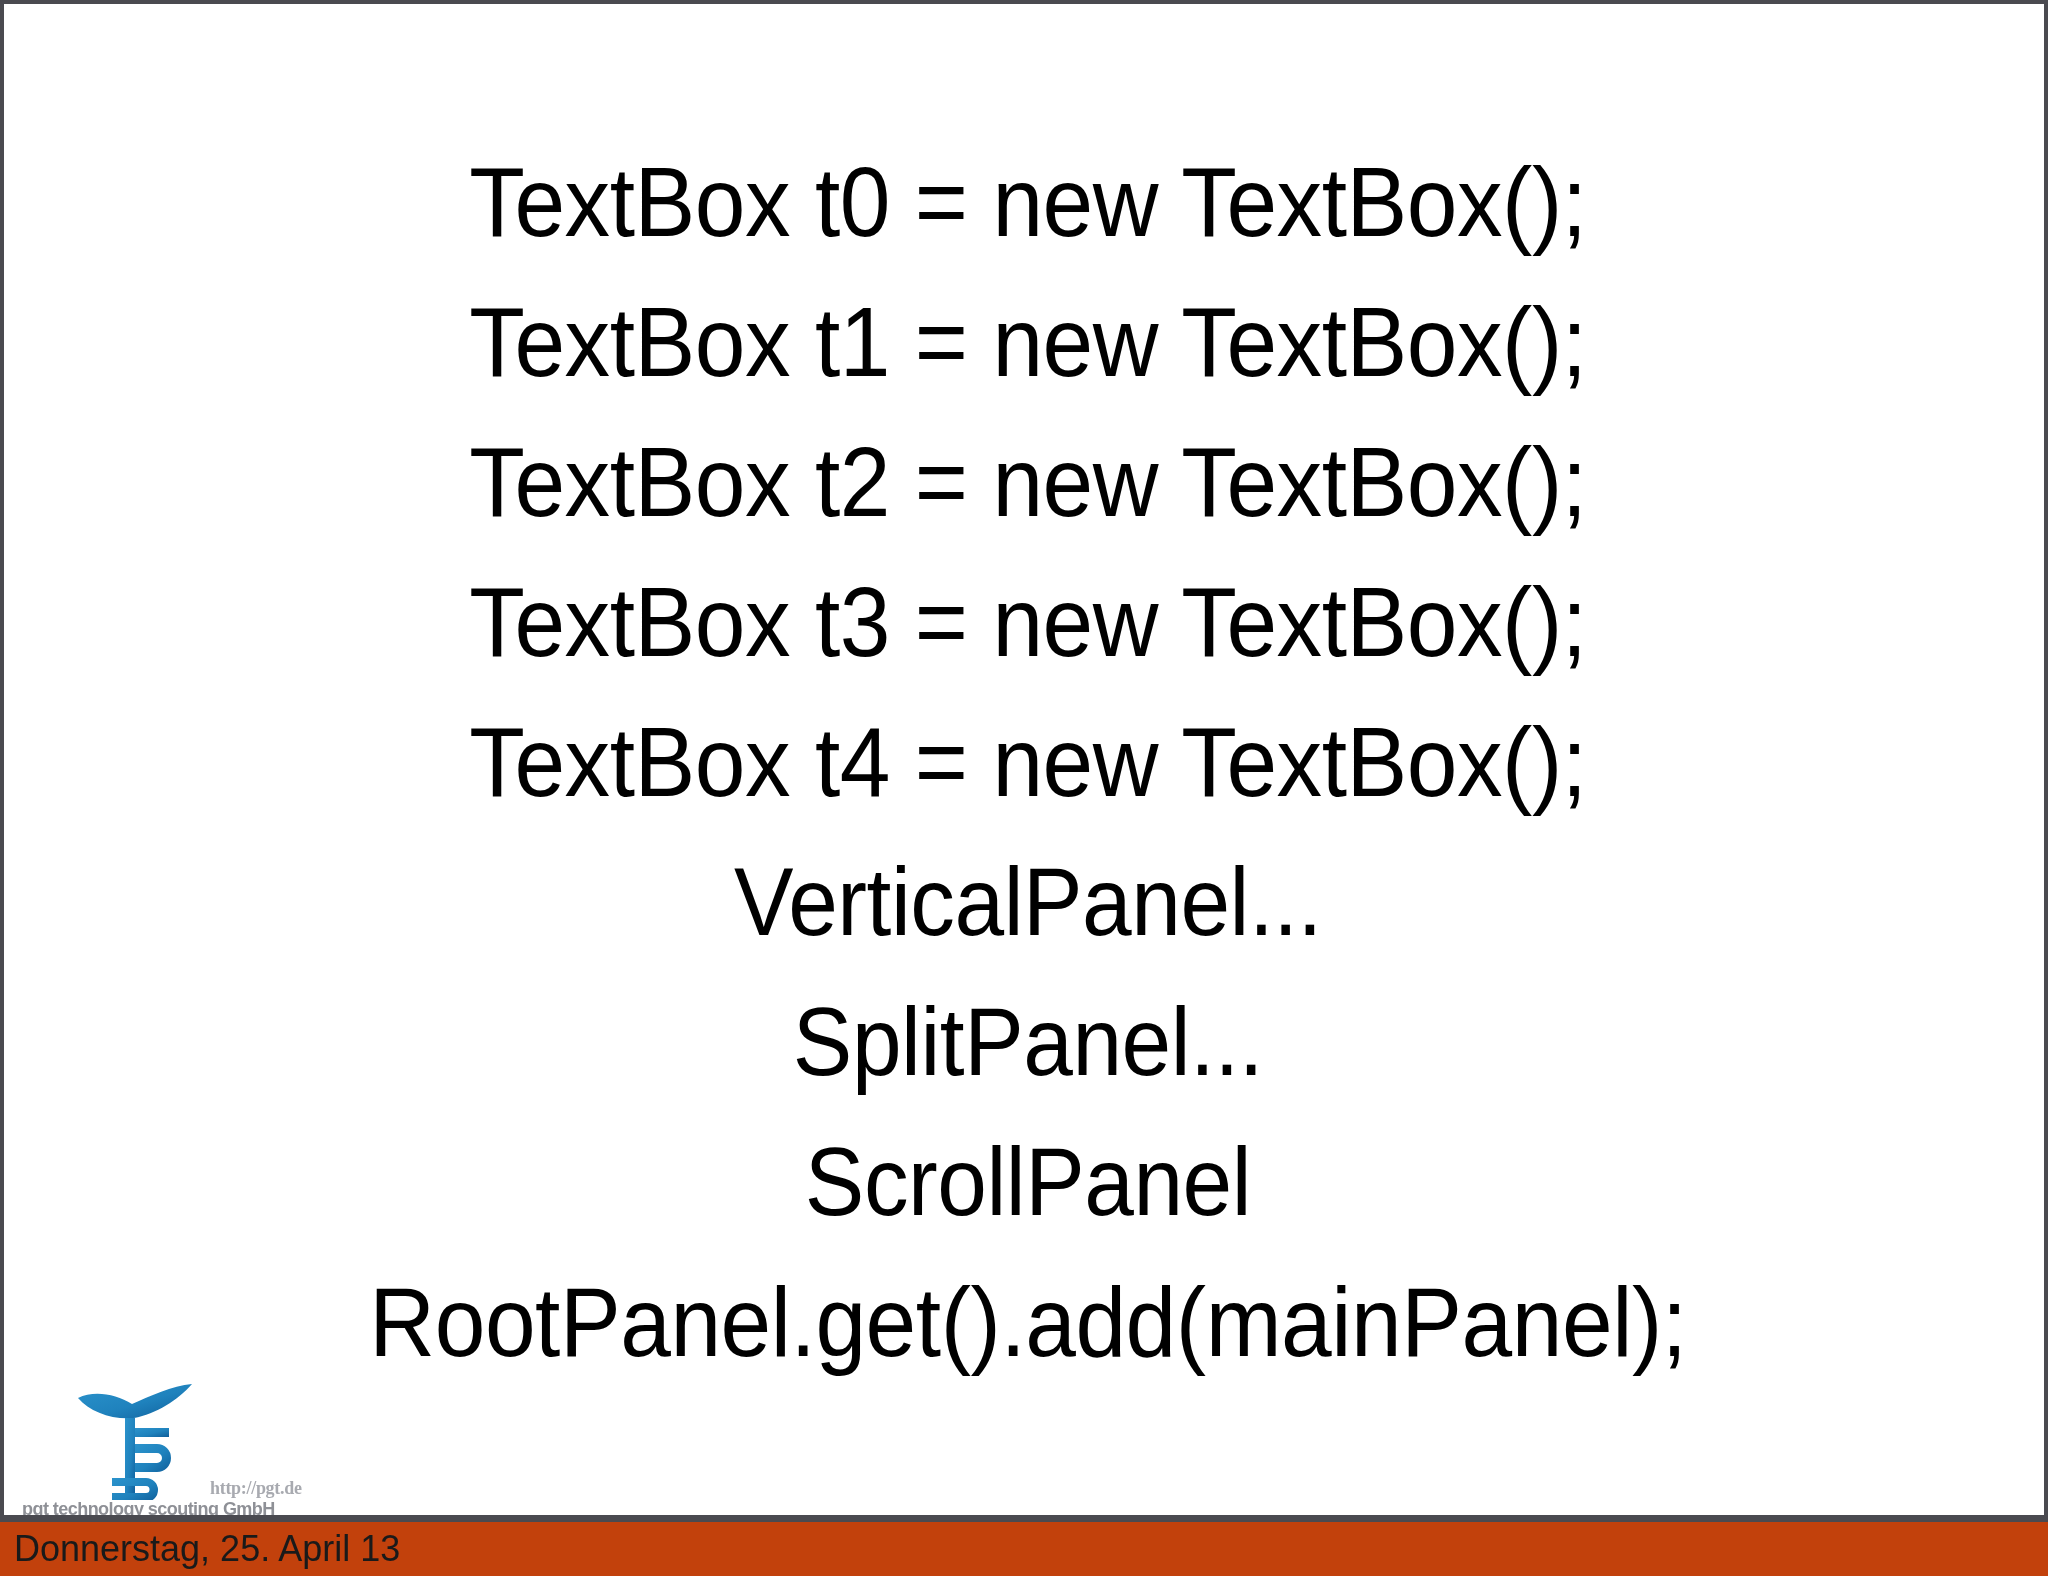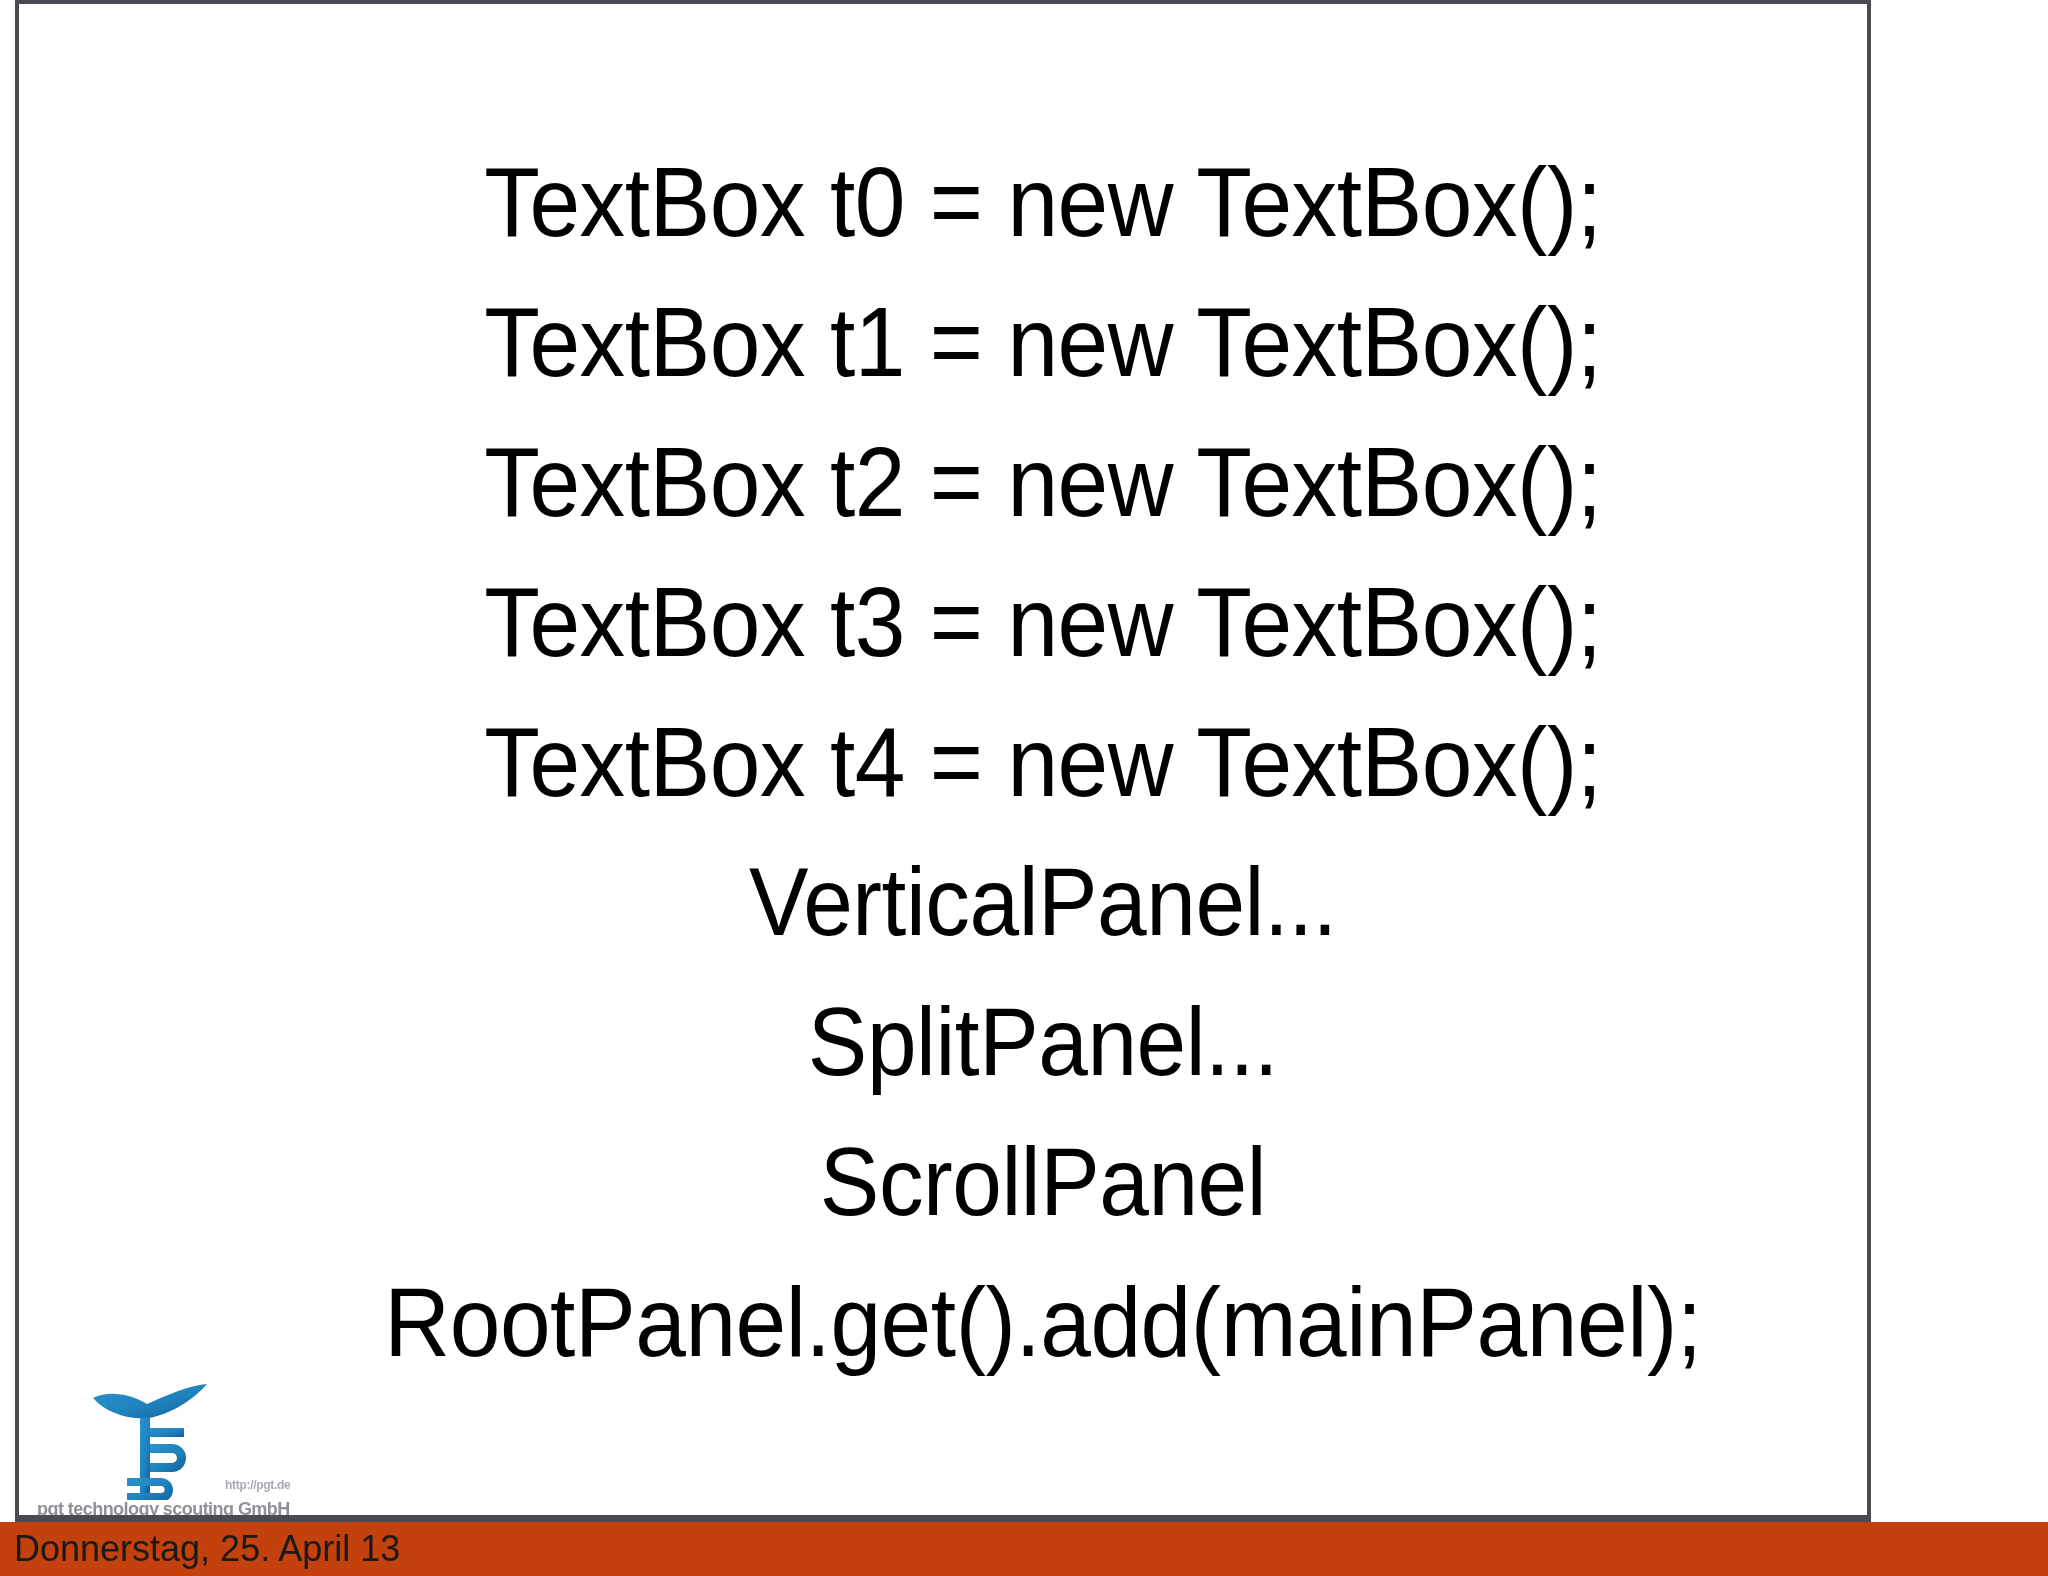--- a/index.html
+++ b/index.html
@@ -11,23 +11,23 @@
     width: 2048px;
     height: 1576px;
     font-family: "Liberation Sans", sans-serif;
     overflow: hidden;
     position: relative;
   }
 
   
   #slide {
     position: absolute;
-    left: 15px;
+    left: 0;
     top: 0;
-    width: 1856px;
+    width: 2048px;
     height: 1522px;
     background: #ffffff;
     box-sizing: border-box;
     border-top: 4px solid #4a4a50;
     border-left: 4px solid #4a4a50;
     border-right: 4px solid #4a4a50;
     border-bottom: 7px solid #4a4a50;
     overflow: hidden;
   }
 
@@ -82,25 +82,26 @@
     color: #8e9096;
     letter-spacing: -0.6px;
     white-space: nowrap;
     transform: scaleX(0.95);
     transform-origin: left center;
   }
   #logo-url {
     position: absolute;
     left: 188px;
     top: 96px;
-    font-size: 12px;
+    font-size: 18px;
     font-weight: 700;
     color: #a8aab0;
     letter-spacing: -0.3px;
     white-space: nowrap;
+    font-family: Liberation Serif, serif;
   }
 
   
   #footer {
     position: absolute;
     left: 0;
     top: 1522px;
     width: 2048px;
     height: 54px;
     background: #c2410c;

